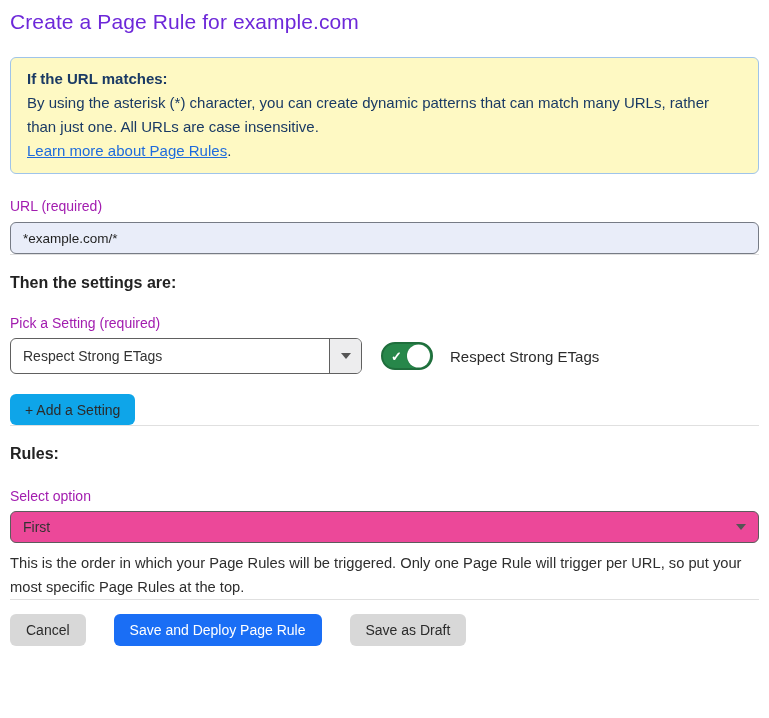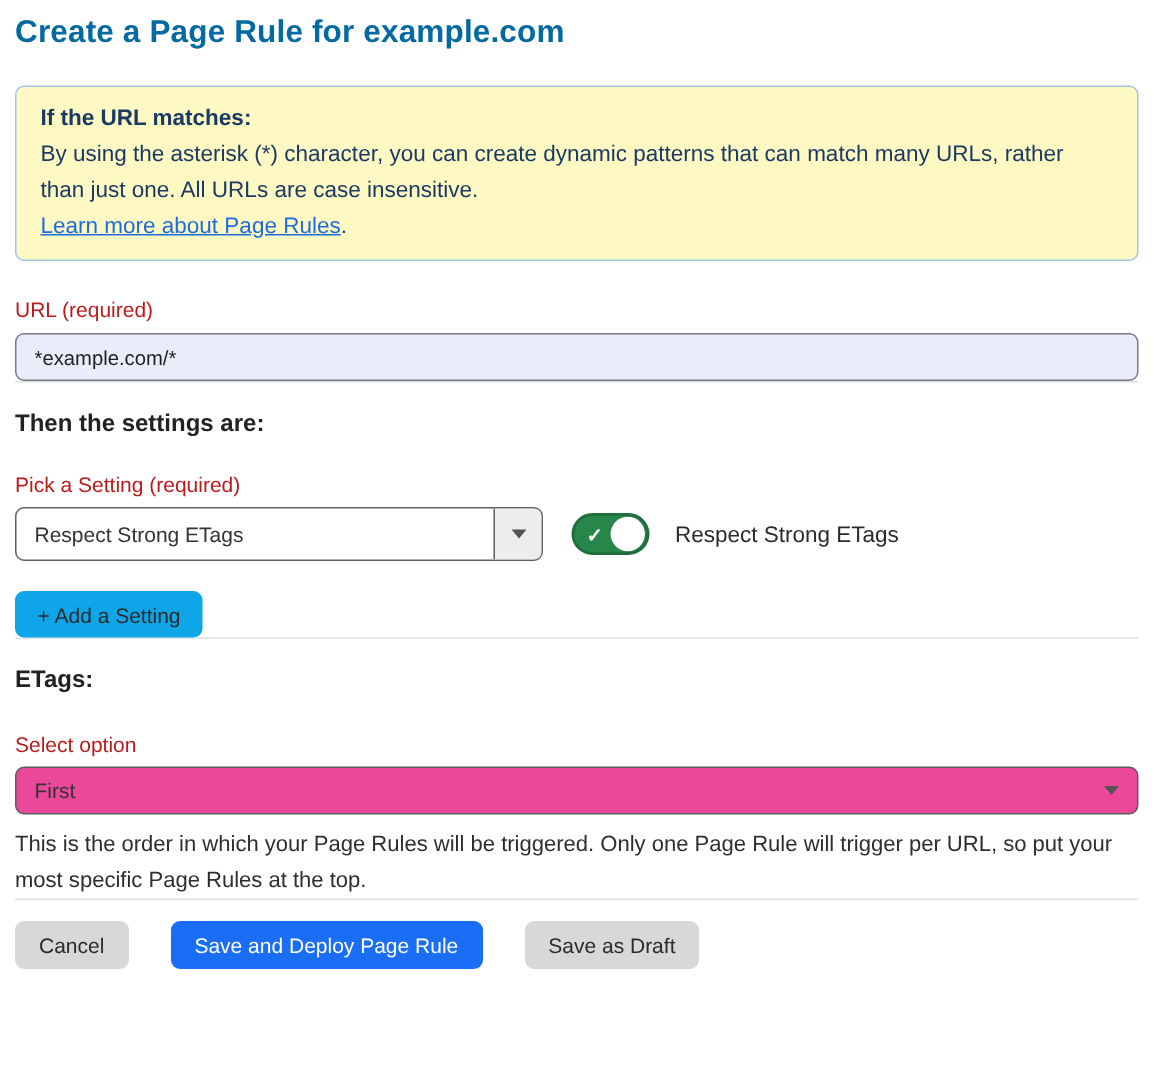--- a/index.html
+++ b/index.html
@@ -6,22 +6,22 @@
   html, body { width: 769px; height: 718px; background: #ffffff; }
   body {
     font-family: "Liberation Sans", sans-serif;
     color: #2b2b2b;
     overflow: hidden;
   }
   .page { padding: 10px 10px 0 10px; width: 769px; }
 
   .page-title {
     font-size: 21px;
-    font-weight: 700;
-    color: #0369a1;
+    font-weight: 400;
+    color: #6d28d9;
     letter-spacing: 0.1px;
     margin-bottom: 23px;
   }
 
   
   .info-box {
     background: #fef9c3;
     border: 1px solid #9fc4ea;
     border-radius: 6px;
     padding: 9px 16px 10px 16px;
@@ -31,21 +31,21 @@
   }
   .info-heading { font-weight: 700; }
   .info-link-line a {
     color: #1e6bdc;
     text-decoration: underline;
     cursor: pointer;
   }
 
   .field-label {
     font-size: 14px;
-    color: #b91c1c;
+    color: #a21caf;
     margin-top: 24px;
     margin-bottom: 8px;
   }
 
   .url-input {
     width: 749px;
     height: 32px;
     background: #e9edf9;
     border: 1px solid #767b85;
     border-radius: 6px;
@@ -232,21 +232,21 @@
         <span class="toggle-knob"></span>
       </div>
       <span class="toggle-label">Respect Strong ETags</span>
     </div>
   </div>
 
   <button class="btn btn-add">+ Add a Setting</button>
 
   <hr class="divider divider-2">
 
-  <div class="section-heading">ETags:</div>
+  <div class="section-heading">Rules:</div>
 
   <div class="field-label order-label">Select option</div>
 
   <div class="order-select">
     <span class="order-select-value">First</span>
     <span class="tri-down"></span>
   </div>
 
   <div class="help-text">This is the order in which your Page Rules will be triggered. Only one Page Rule will trigger per URL, so put your most specific Page Rules at the top.</div>
 

